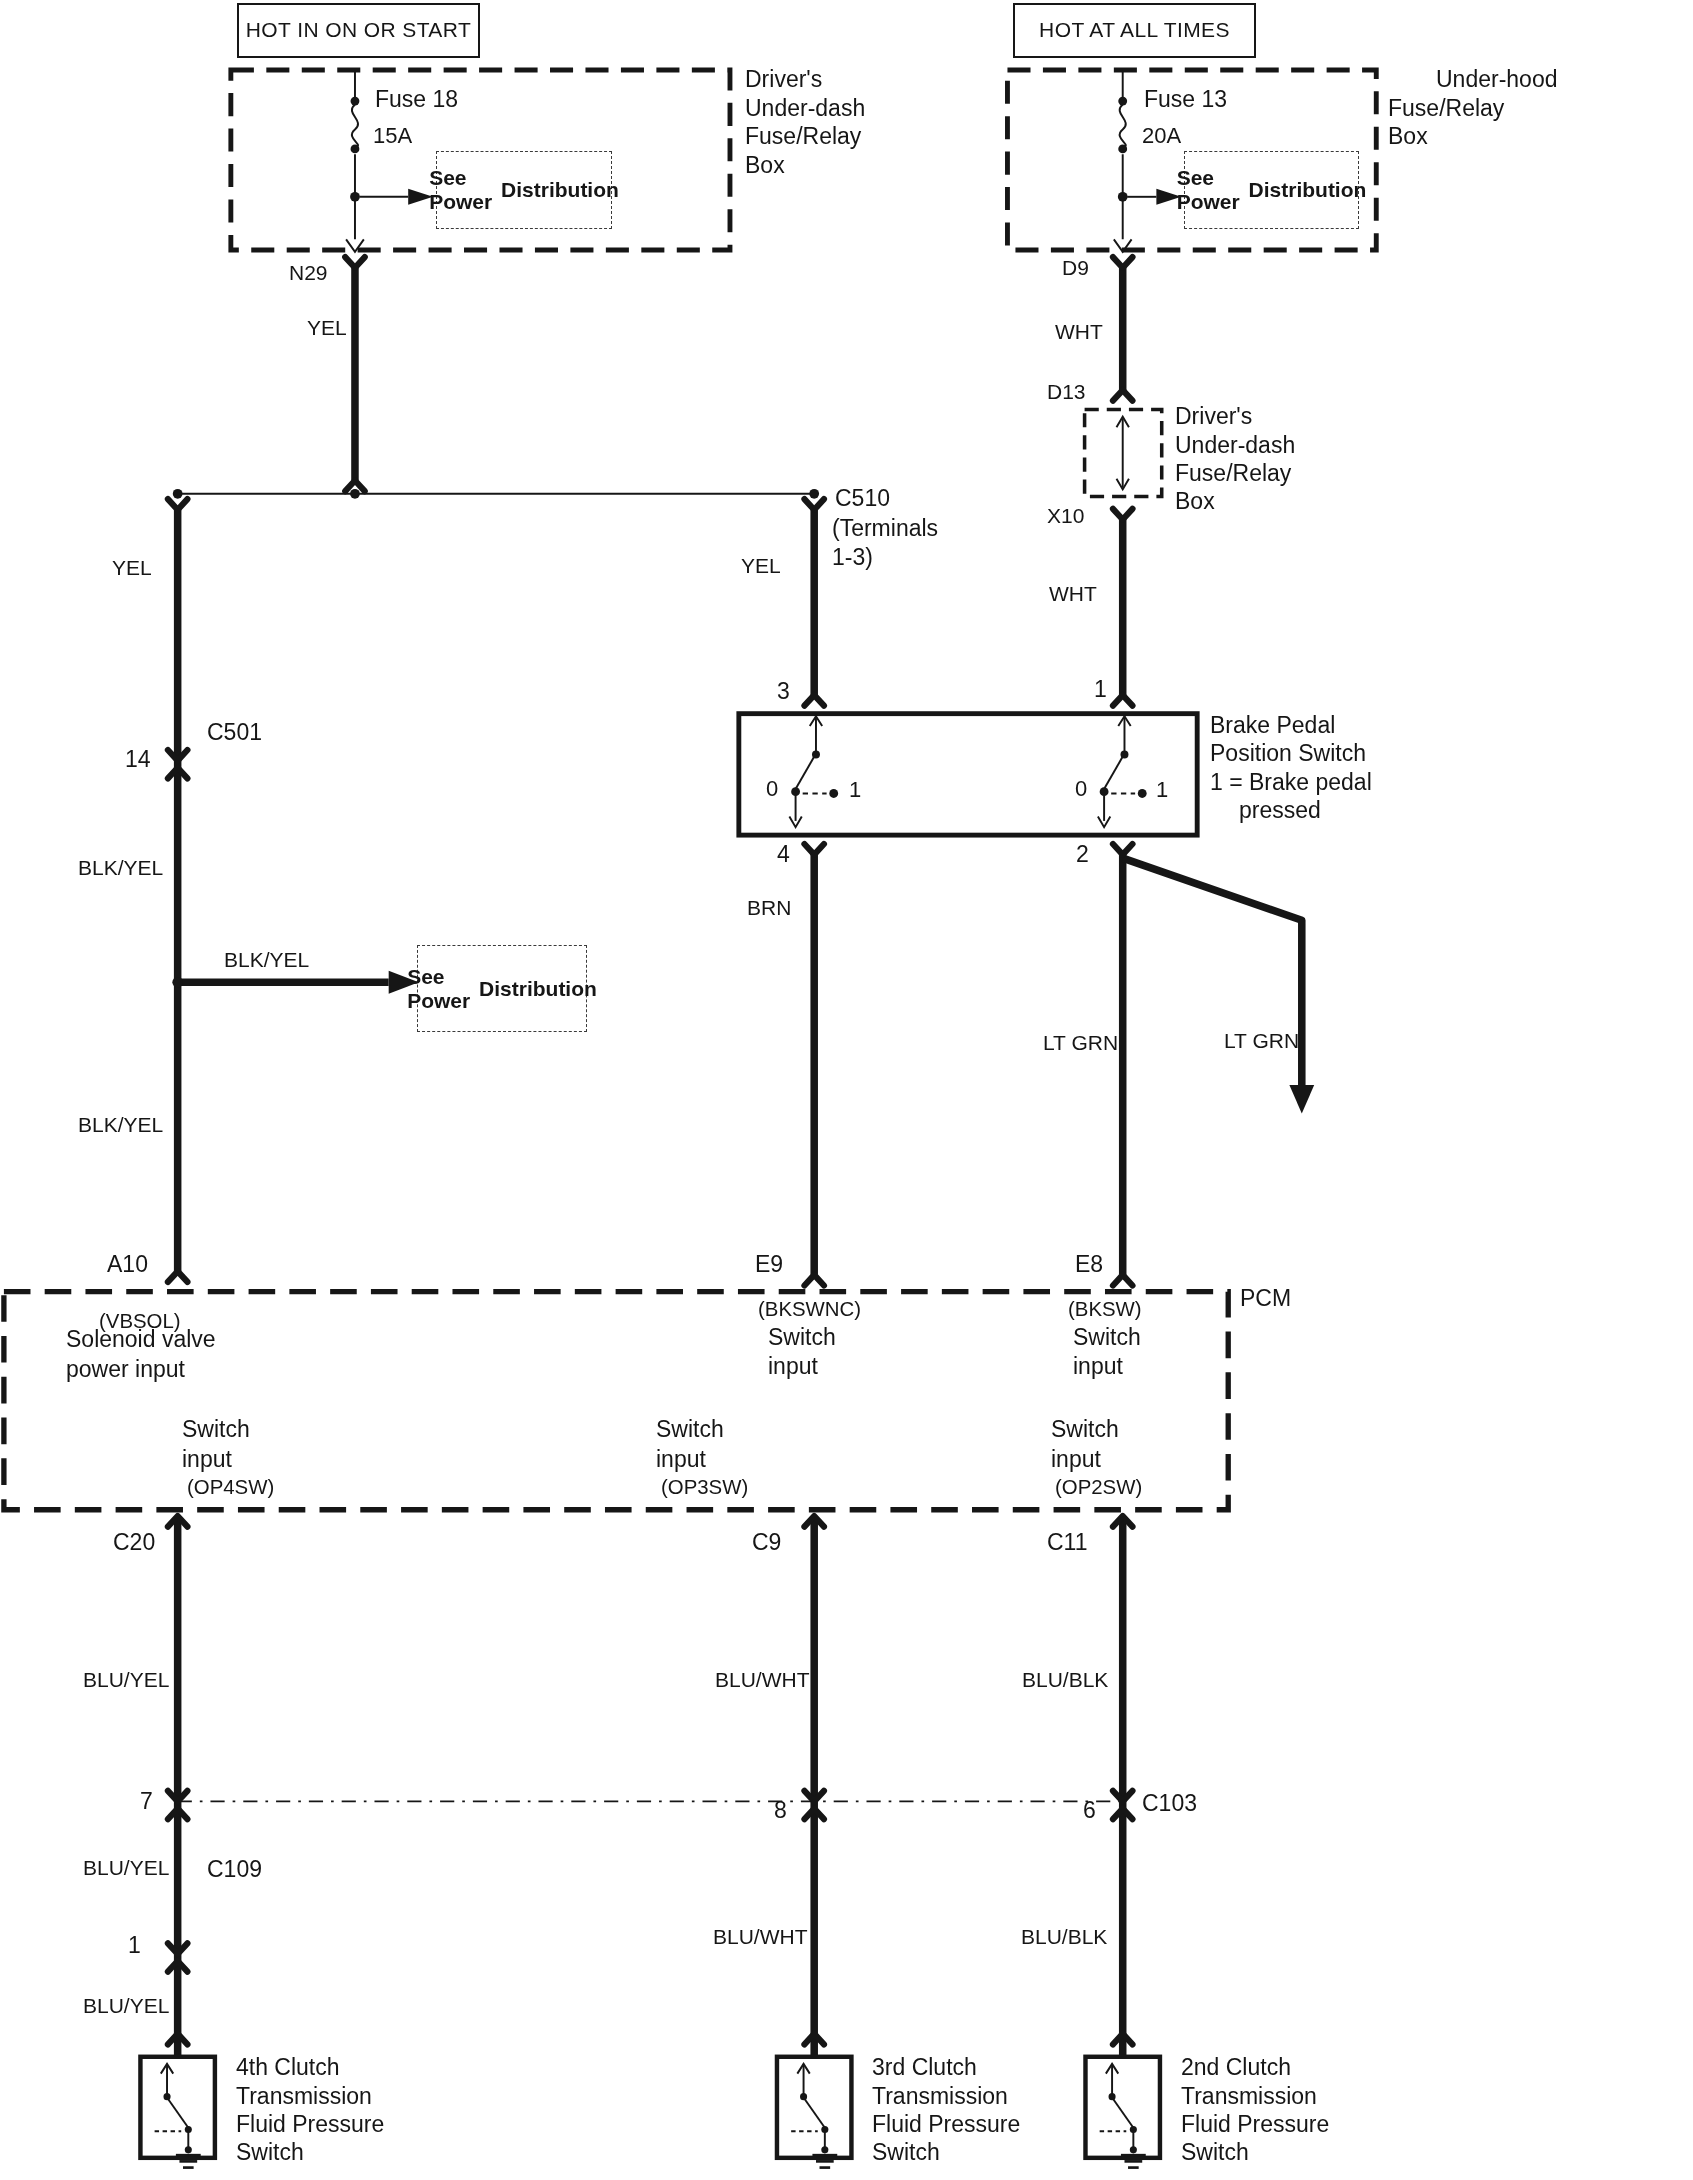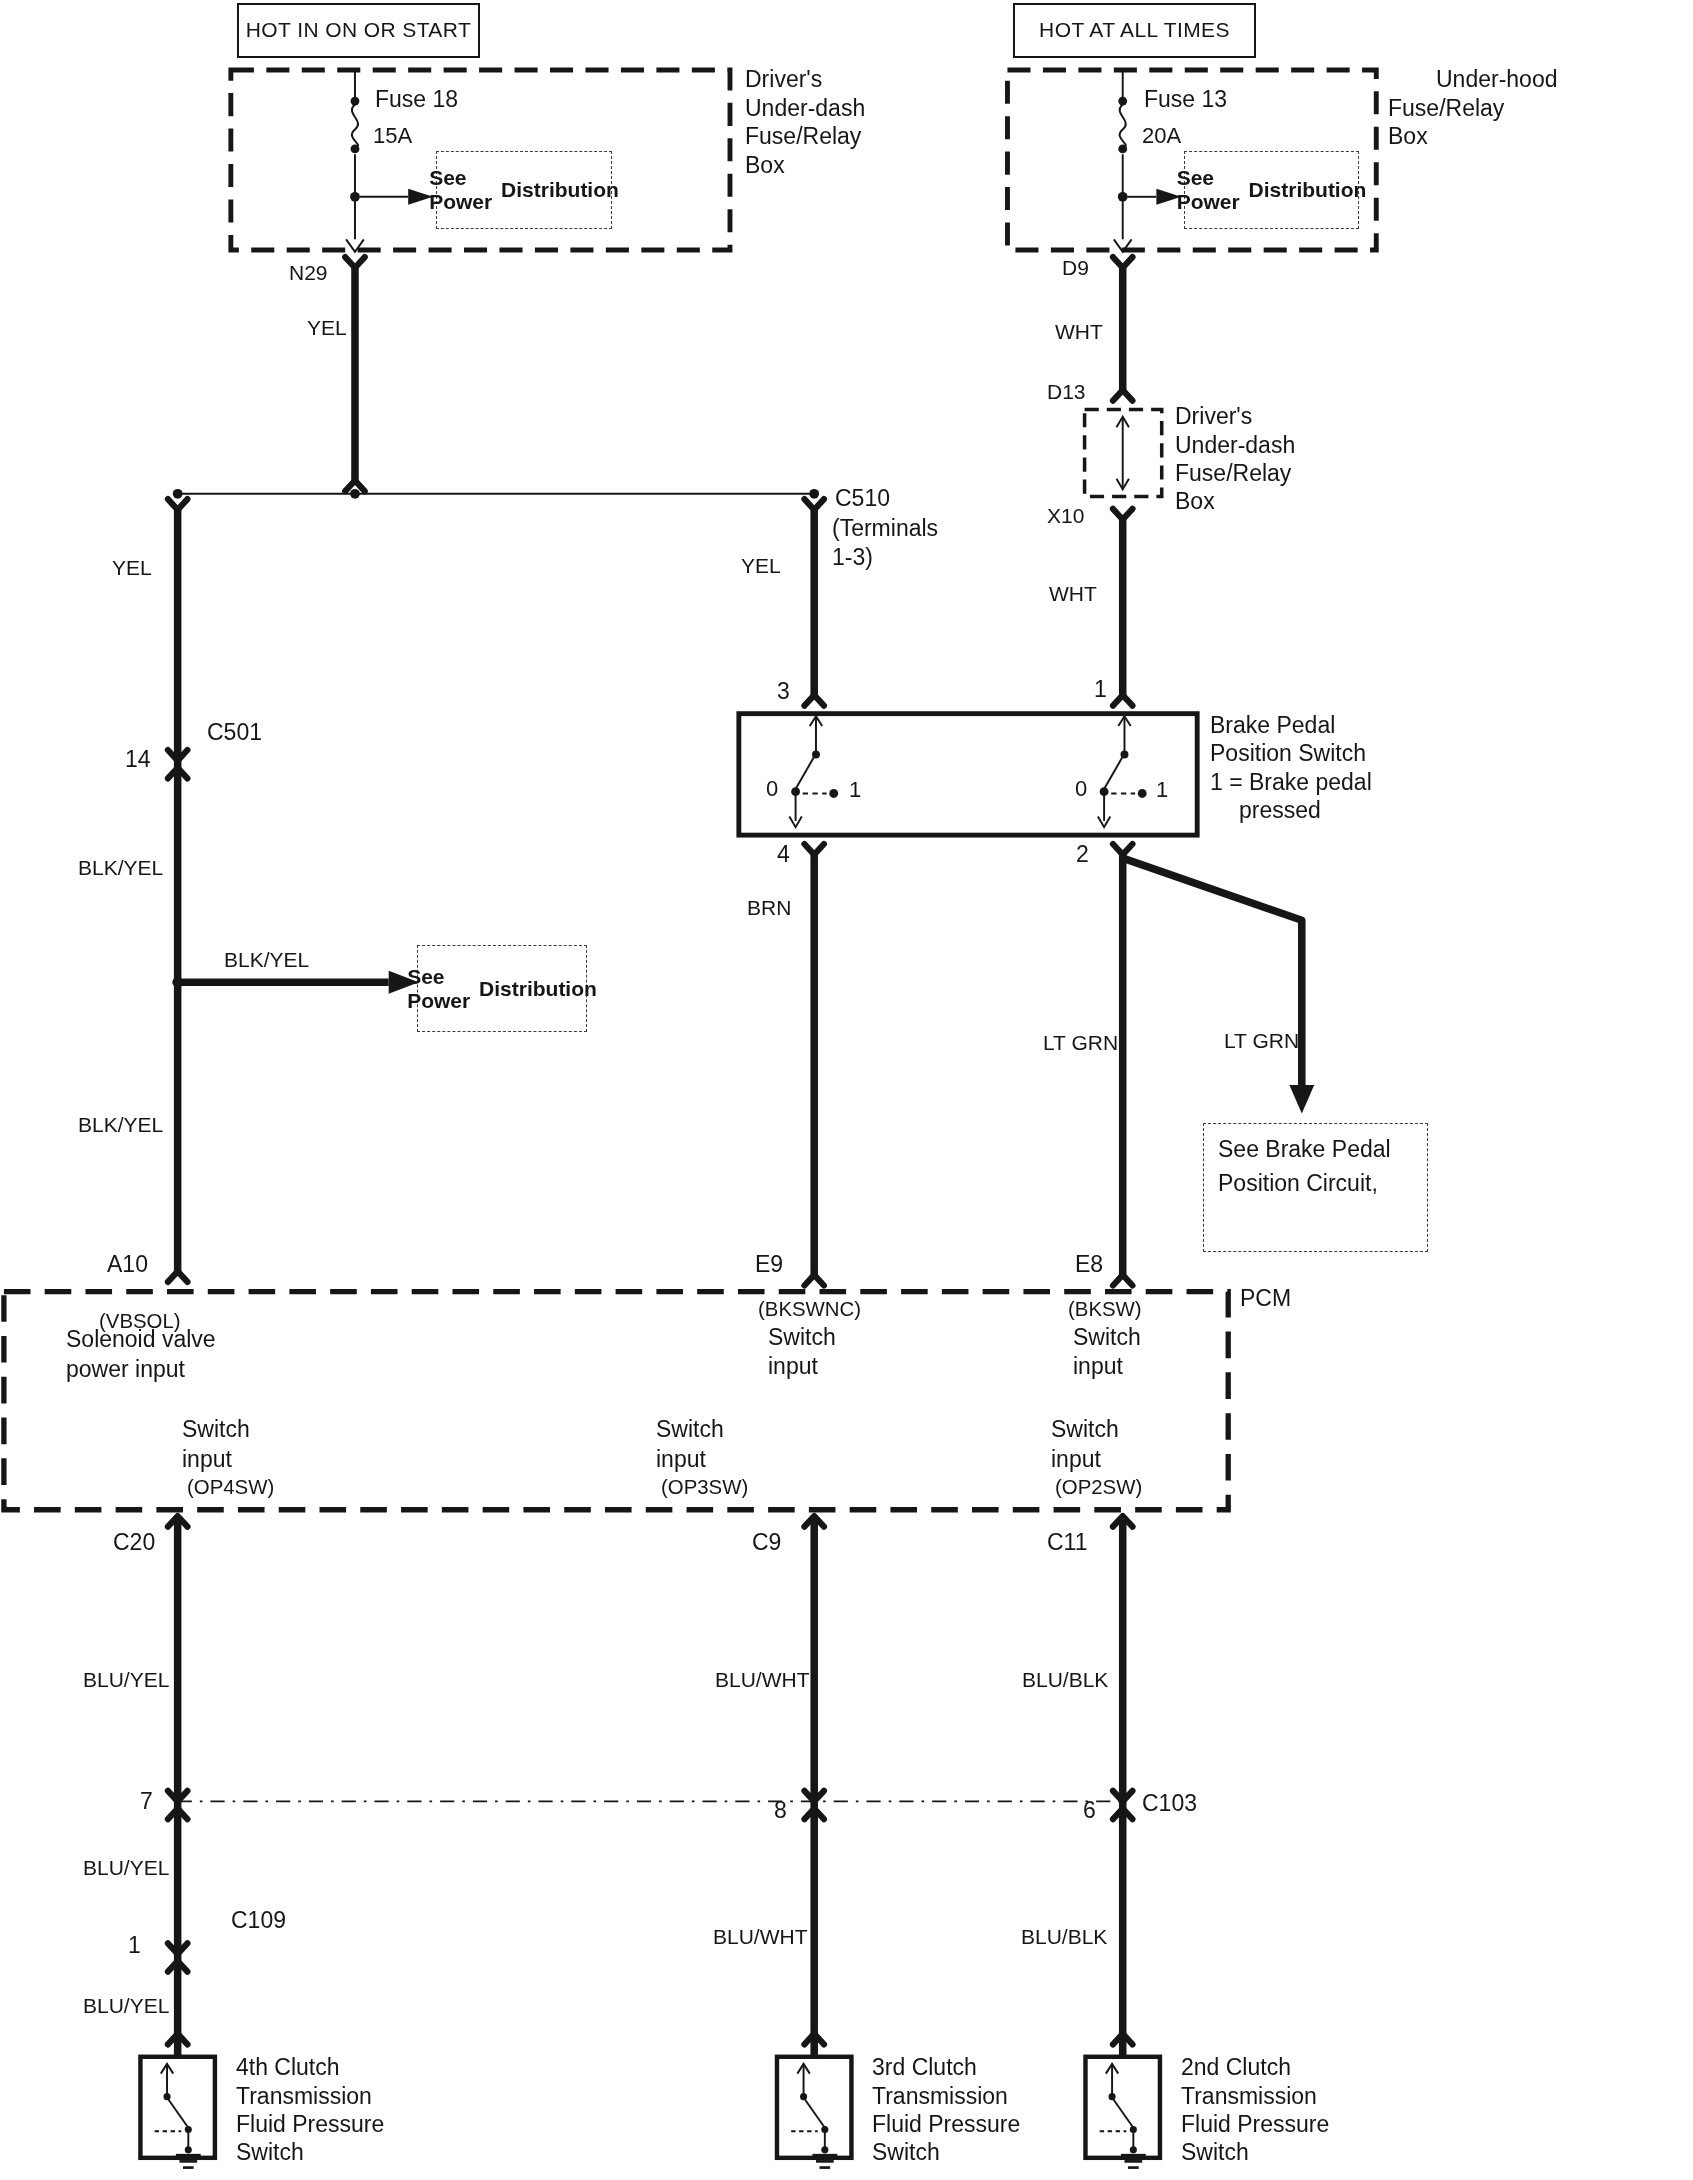--- a/index.html
+++ b/index.html
@@ -298,24 +298,20 @@
   <div class="lbl s22" style="left:1075px;top:777px;">0</div>
   <div class="lbl s22" style="left:1156px;top:778px;">1</div>
   <div class="lbl s26" style="left:1210px;top:713px;">Brake Pedal</div>
   <div class="lbl s26" style="left:1210px;top:741px;">Position Switch</div>
   <div class="lbl s26" style="left:1210px;top:770px;">1 = Brake pedal</div>
   <div class="lbl s26" style="left:1239px;top:798px;">pressed</div>
 
   <div class="lbl" style="left:747px;top:897px;">BRN</div>
   <div class="lbl" style="left:1043px;top:1032px;">LT GRN</div>
   <div class="lbl" style="left:1224px;top:1030px;">LT GRN</div>
-  <div class="notebox" style="left:1203px;top:1123px;width:209px;height:115px;">
-    <span>See Brake Pedal</span>
-    <span>Position Circuit,</span>
-  </div>
   <div class="lbl s26" style="left:755px;top:1252px;">E9</div>
   <div class="lbl s26" style="left:1075px;top:1252px;">E8</div>
 
   <div class="lbl s26" style="left:1240px;top:1286px;">PCM</div>
   <div class="lbl s23" style="left:99px;top:1303px;margin-top:8px;">(VBSOL)</div>
   <div class="lbl s26" style="left:66px;top:1327px;">Solenoid valve</div>
   <div class="lbl s26" style="left:66px;top:1357px;">power input</div>
   <div class="lbl s23" style="left:758px;top:1299px;">(BKSWNC)</div>
   <div class="lbl s26" style="left:768px;top:1325px;">Switch</div>
   <div class="lbl s26" style="left:768px;top:1354px;">input</div>
@@ -340,21 +336,21 @@
   <div class="lbl" style="left:715px;top:1669px;">BLU/WHT</div>
   <div class="lbl" style="left:1022px;top:1669px;">BLU/BLK</div>
 
   <div class="lbl s26" style="left:140px;top:1789px;">7</div>
   <div class="lbl s26" style="left:774px;top:1798px;">8</div>
   <div class="lbl s26" style="left:1083px;top:1798px;">6</div>
   <div class="lbl s26" style="left:1142px;top:1791px;">C103</div>
 
   <div class="lbl" style="left:83px;top:1857px;">BLU/YEL</div>
   <div class="lbl s26" style="left:128px;top:1933px;">1</div>
-  <div class="lbl s26" style="left:207px;top:1908px;margin-left:24px;">C109</div>
+  <div class="lbl s26" style="left:207px;top:1857px;">C109</div>
   <div class="lbl" style="left:83px;top:1995px;">BLU/YEL</div>
   <div class="lbl" style="left:713px;top:1926px;">BLU/WHT</div>
   <div class="lbl" style="left:1021px;top:1926px;">BLU/BLK</div>
 
   <div class="lbl s26" style="left:236px;top:2055px;">4th Clutch</div>
   <div class="lbl s26" style="left:236px;top:2084px;">Transmission</div>
   <div class="lbl s26" style="left:236px;top:2112px;">Fluid Pressure</div>
   <div class="lbl s26" style="left:236px;top:2140px;">Switch</div>
 
   <div class="lbl s26" style="left:872px;top:2055px;">3rd Clutch</div>

